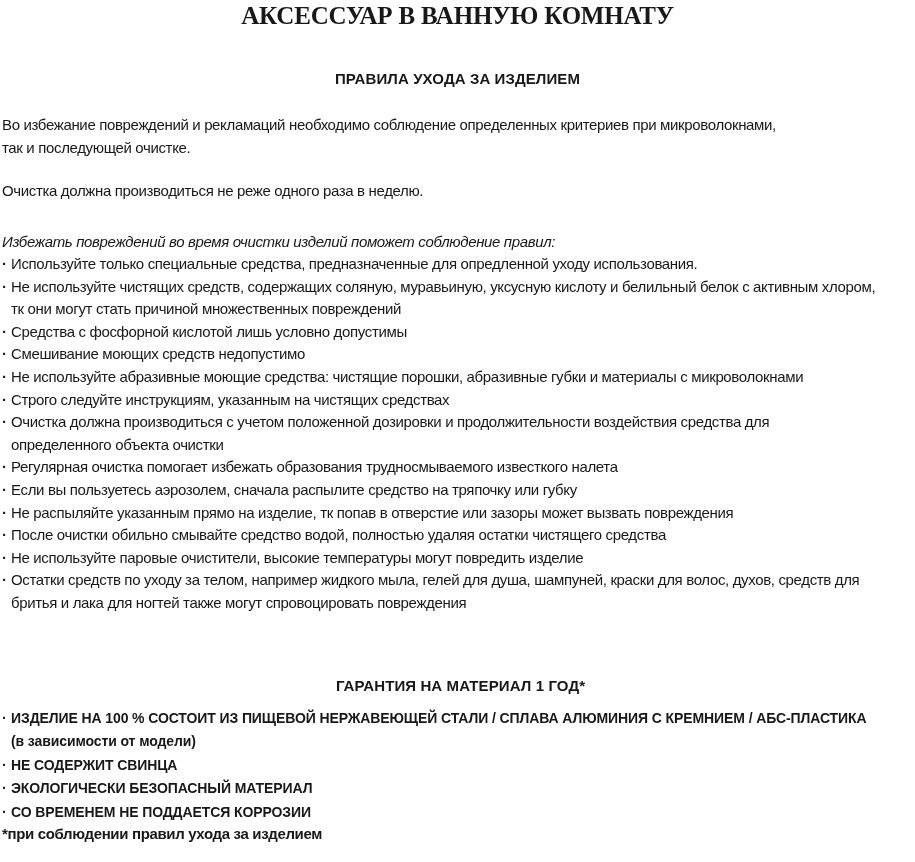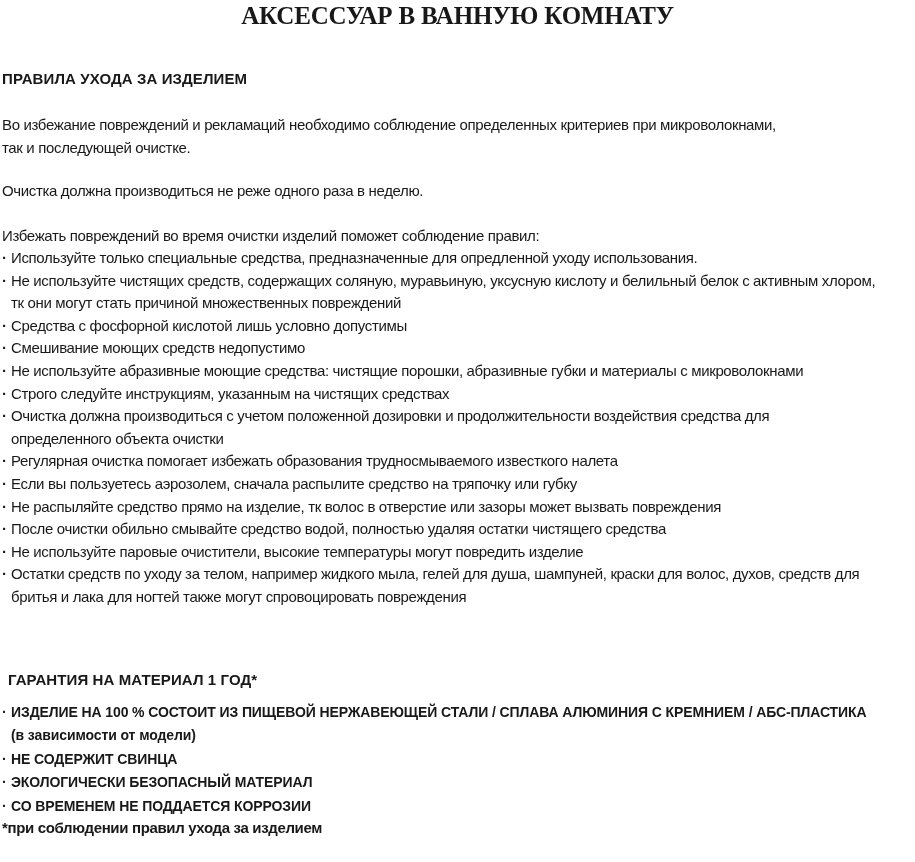--- a/index.html
+++ b/index.html
@@ -28,35 +28,36 @@
     letter-spacing: -0.2px;
     white-space: nowrap;
     font-family: Liberation Serif, serif;
   }
   .section-heading {
     margin: 41px 0 0 0;
     font-size: 15px;
     line-height: 18px;
     font-weight: 700;
     letter-spacing: 0.1px;
+    text-align: center;
   }
   .warranty-heading {
     margin: 62px 0 12px 0;
     padding-left: 6px;
   }
   .para {
     margin: 0;
     font-size: 15px;
     line-height: 22.5px;
     letter-spacing: -0.35px;
     white-space: pre-line;
   }
   .para-1 { margin-top: 26px; }
   .para-2 { margin-top: 21px; }
-  .para-3 { margin-top: 22px; }
+  .para-3 { margin-top: 28px; font-style: italic; }
   ul.plain-list {
     list-style: none;
     margin: 0;
     padding: 0;
   }
   .rules-list { margin-top: 13px; }
   .rules-list li {
     display: flex;
     align-items: flex-start;
     font-size: 15px;
@@ -138,21 +139,21 @@
       <li>
         <span class="marker">·</span>
         <span class="item-text">Регулярная очистка помогает избежать образования трудносмываемого известкого налета</span>
       </li>
       <li>
         <span class="marker">·</span>
         <span class="item-text">Если вы пользуетесь аэрозолем, сначала распылите средство на тряпочку или губку</span>
       </li>
       <li>
         <span class="marker">·</span>
-        <span class="item-text">Не распыляйте средство прямо на изделие, тк волос в отверстие или зазоры может вызвать повреждения</span>
+        <span class="item-text">Не распыляйте указанным прямо на изделие, тк попав в отверстие или зазоры может вызвать повреждения</span>
       </li>
       <li>
         <span class="marker">·</span>
         <span class="item-text">После очистки обильно смывайте средство водой, полностью удаляя остатки чистящего средства</span>
       </li>
       <li>
         <span class="marker">·</span>
         <span class="item-text">Не используйте паровые очистители, высокие температуры могут повредить изделие</span>
       </li>
       <li>

